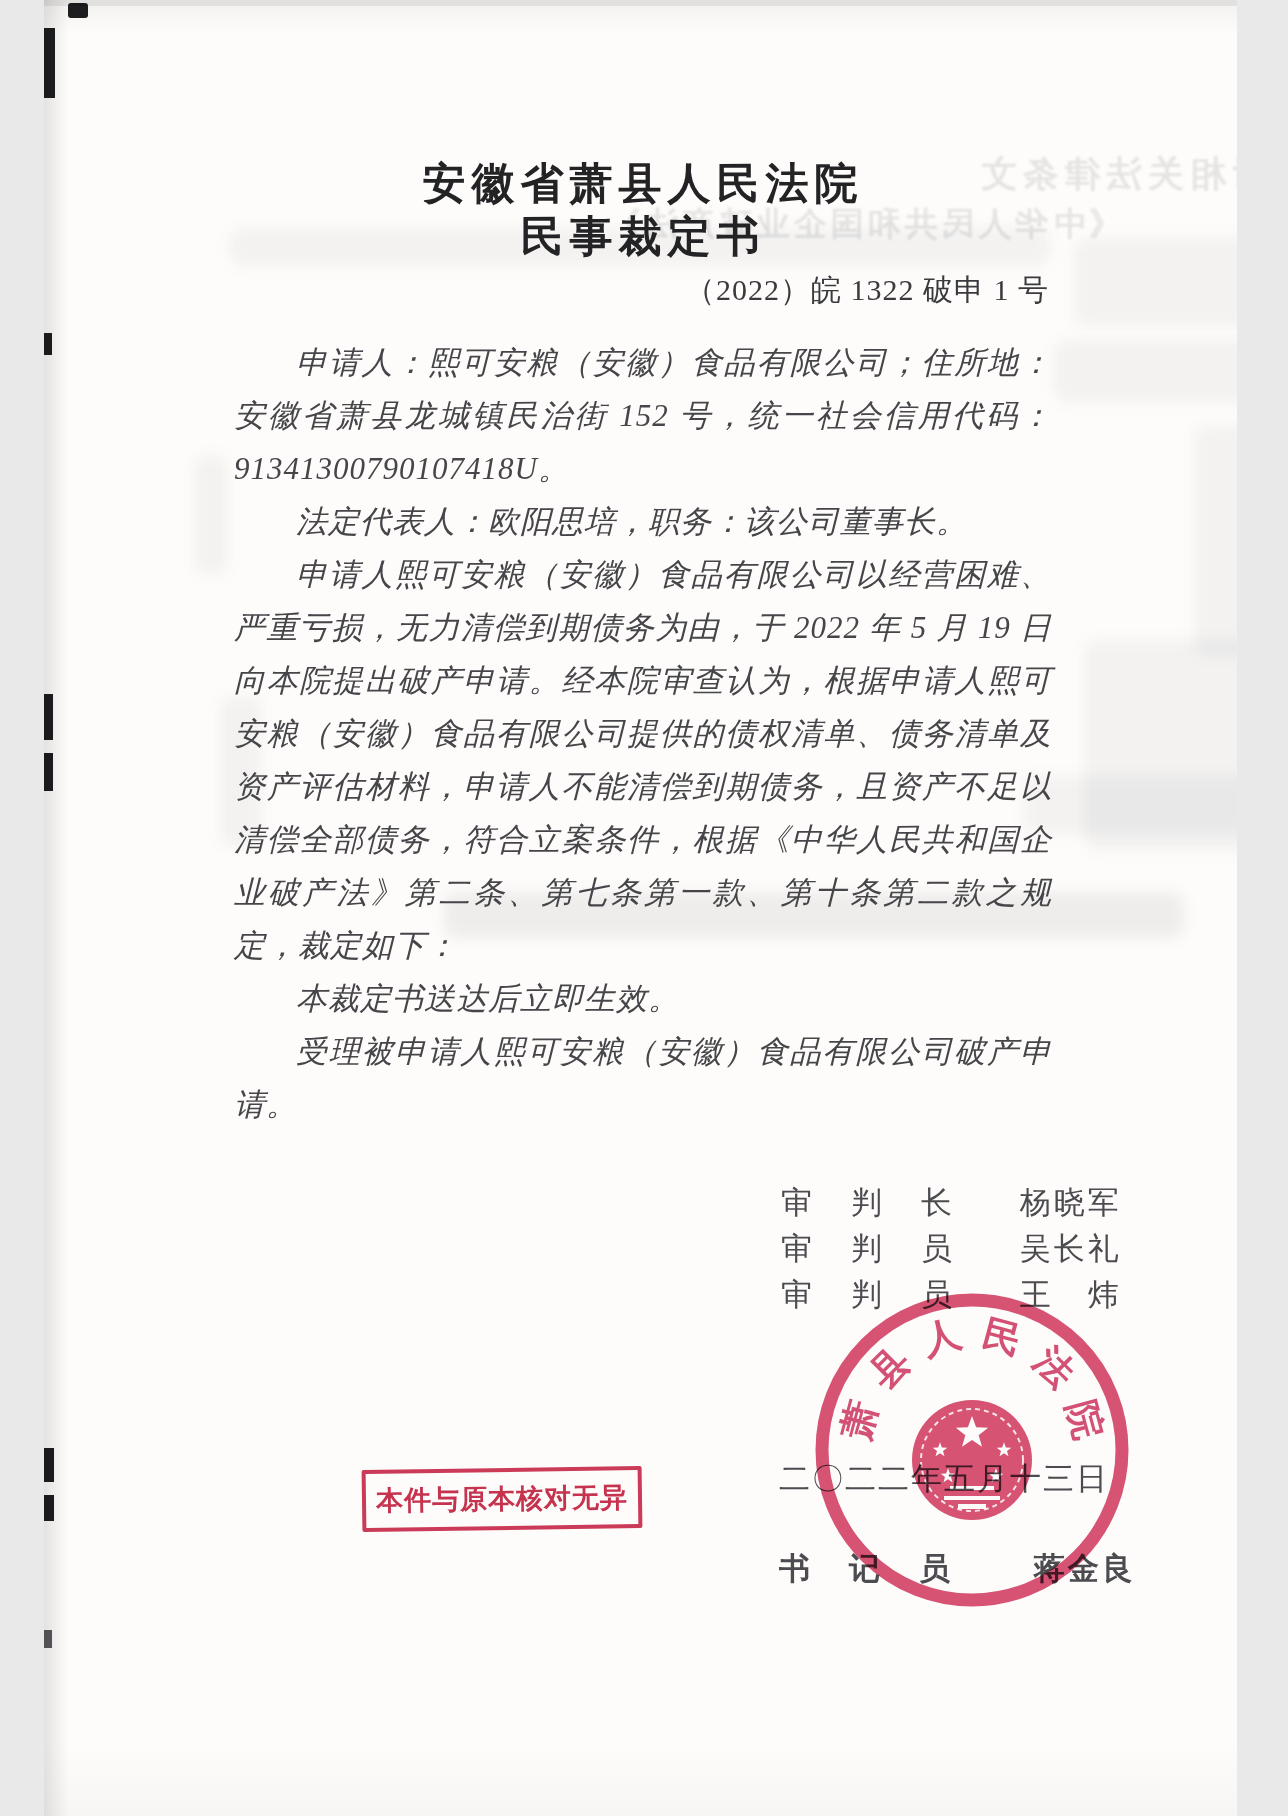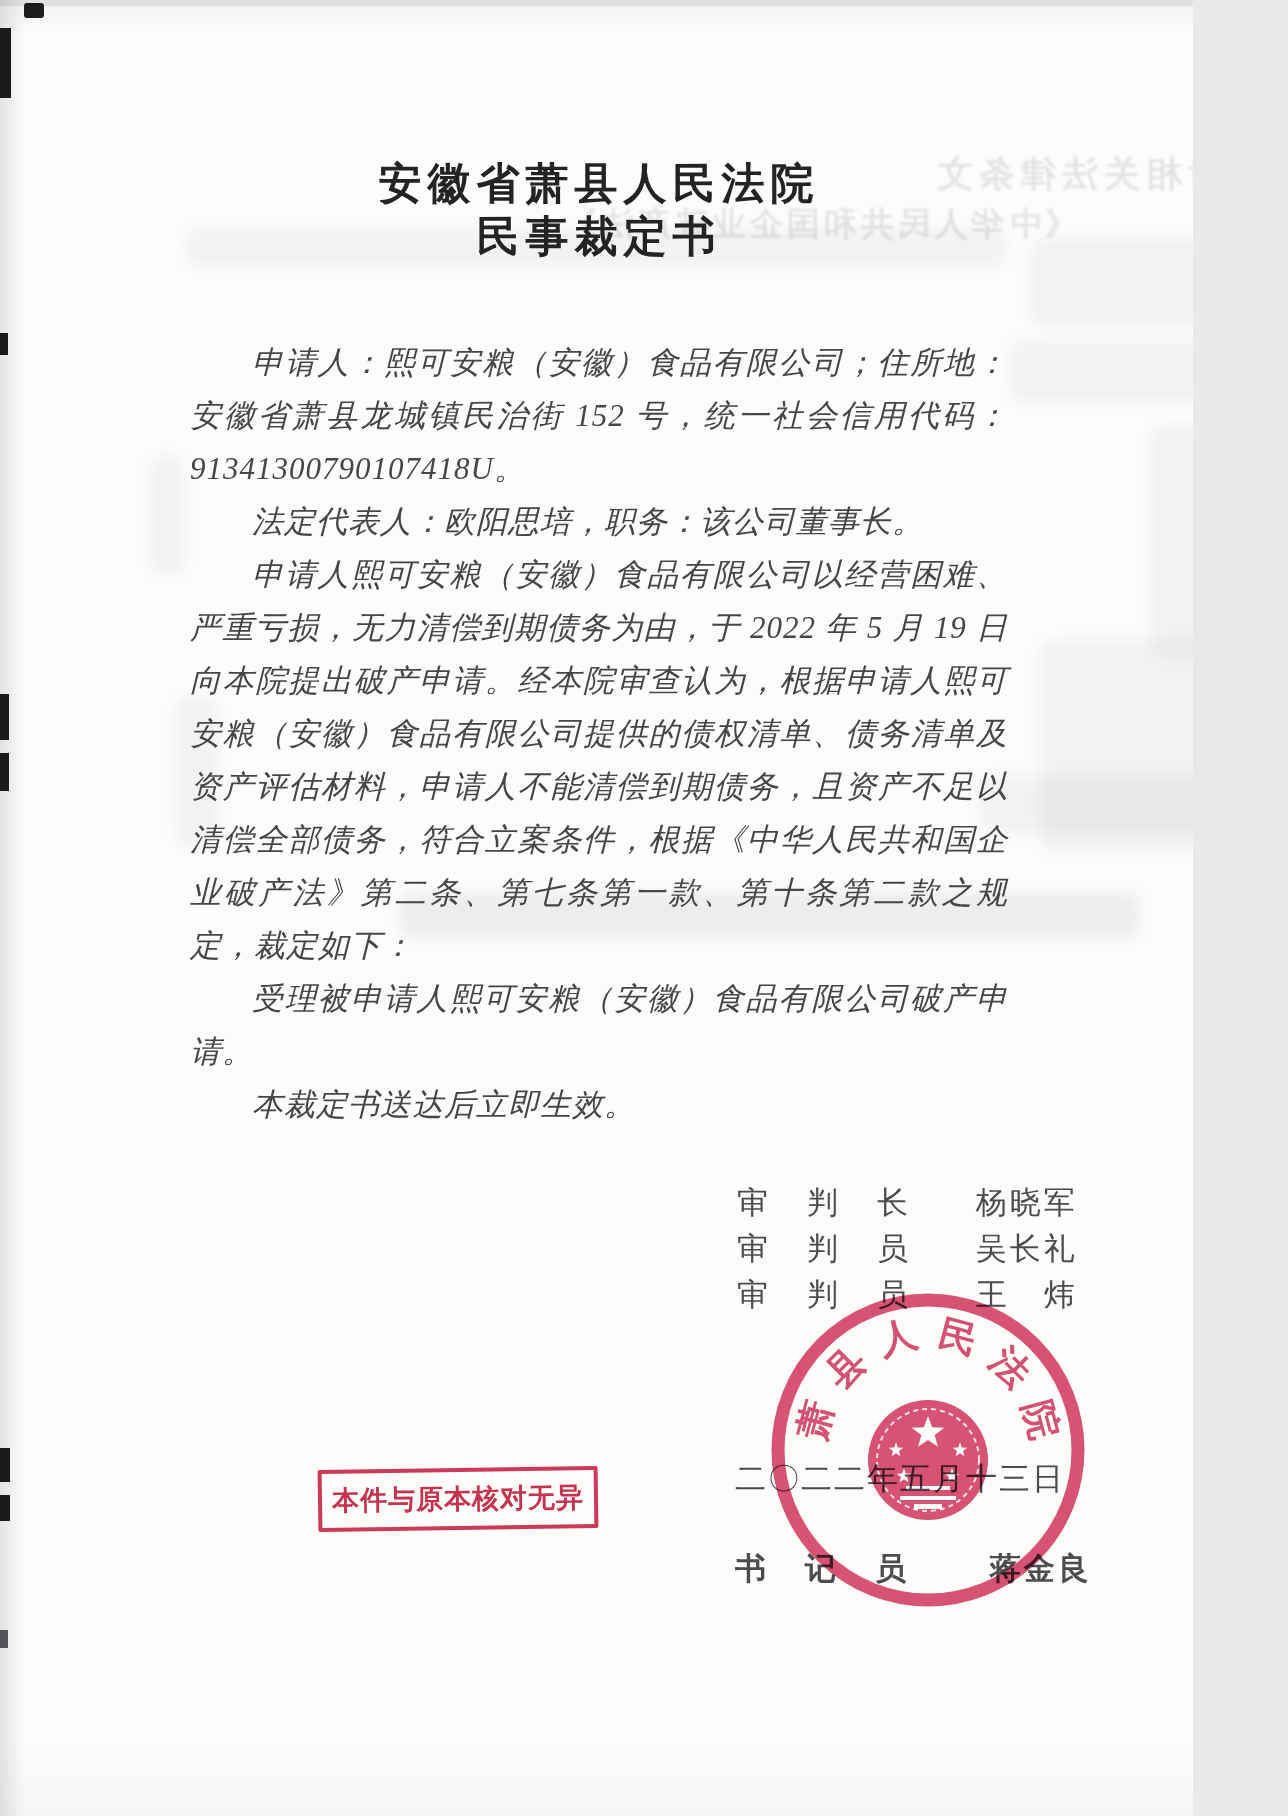--- a/index.html
+++ b/index.html
@@ -1,19 +1,19 @@
 <!DOCTYPE html>
 <html><head>
 <meta charset="utf-8">
 <style>
   html,body{margin:0;padding:0;background:#e9e9e9;}
   .page{
     position:relative;width:1193px;height:1816px;overflow:hidden;
     background:linear-gradient(180deg,#f2f1ef 0px,#fdfcfa 34px,#fdfcfa 96%,#f7f6f4 100%);
-    font-family:"Liberation Serif","DejaVu Serif",serif;color:#424246;
+    font-family:"Liberation Serif","DejaVu Serif",serif;color:#424246;margin-left:44px;
   }
   .edge-shade{position:absolute;left:0;top:0;width:24px;height:100%;
     background:linear-gradient(90deg,rgba(0,0,0,.10),rgba(0,0,0,0));pointer-events:none;}
   .top-shade{position:absolute;left:0;top:0;width:100%;height:6px;background:rgba(0,0,0,.07);}
 
   .title{position:absolute;left:190px;width:818px;text-align:center;
     font-family:"Liberation Sans","DejaVu Sans",sans-serif;font-weight:800;
     font-size:43px;letter-spacing:6px;color:#232326;white-space:nowrap;}
   .title.l1{top:126px;}
   .title.l2{top:179px;}
@@ -92,27 +92,28 @@
   <div class="smudge s2"></div>
   <div class="smudge s3"></div>
   <div class="smudge s4"></div>
   <div class="smudge s5"></div>
   <div class="smudge s6"></div>
   <div class="smudge s7"></div>
   <div class="smudge s8"></div>
 
   <h1 class="title l1">安徽省萧县人民法院</h1>
   <h1 class="title l2">民事裁定书</h1>
+  <div class="case-no">（2022）皖 1322 破申 1 号</div>
 
   <div class="body-text">
     <p>申请人：熙可安粮（安徽）食品有限公司；住所地：安徽省萧县龙城镇民治街 152 号，统一社会信用代码：91341300790107418U。</p>
     <p>法定代表人：欧阳思培，职务：该公司董事长。</p>
     <p>申请人熙可安粮（安徽）食品有限公司以经营困难、严重亏损，无力清偿到期债务为由，于 2022 年 5 月 19 日向本院提出破产申请。经本院审查认为，根据申请人熙可安粮（安徽）食品有限公司提供的债权清单、债务清单及资产评估材料，申请人不能清偿到期债务，且资产不足以清偿全部债务，符合立案条件，根据《中华人民共和国企业破产法》第二条、第七条第一款、第十条第二款之规定，裁定如下：</p>
+    <p>本裁定书送达后立即生效。</p>
     <p>受理被申请人熙可安粮（安徽）食品有限公司破产申请。</p>
-    <p>本裁定书送达后立即生效。</p>
   </div>
 
   <div class="sigs">
     <div class="sig-row">
       <span class="role">审　判　长</span>
       <span class="name">杨晓军</span>
     </div>
     <div class="sig-row">
       <span class="role">审　判　员</span>
       <span class="name">吴长礼</span>

